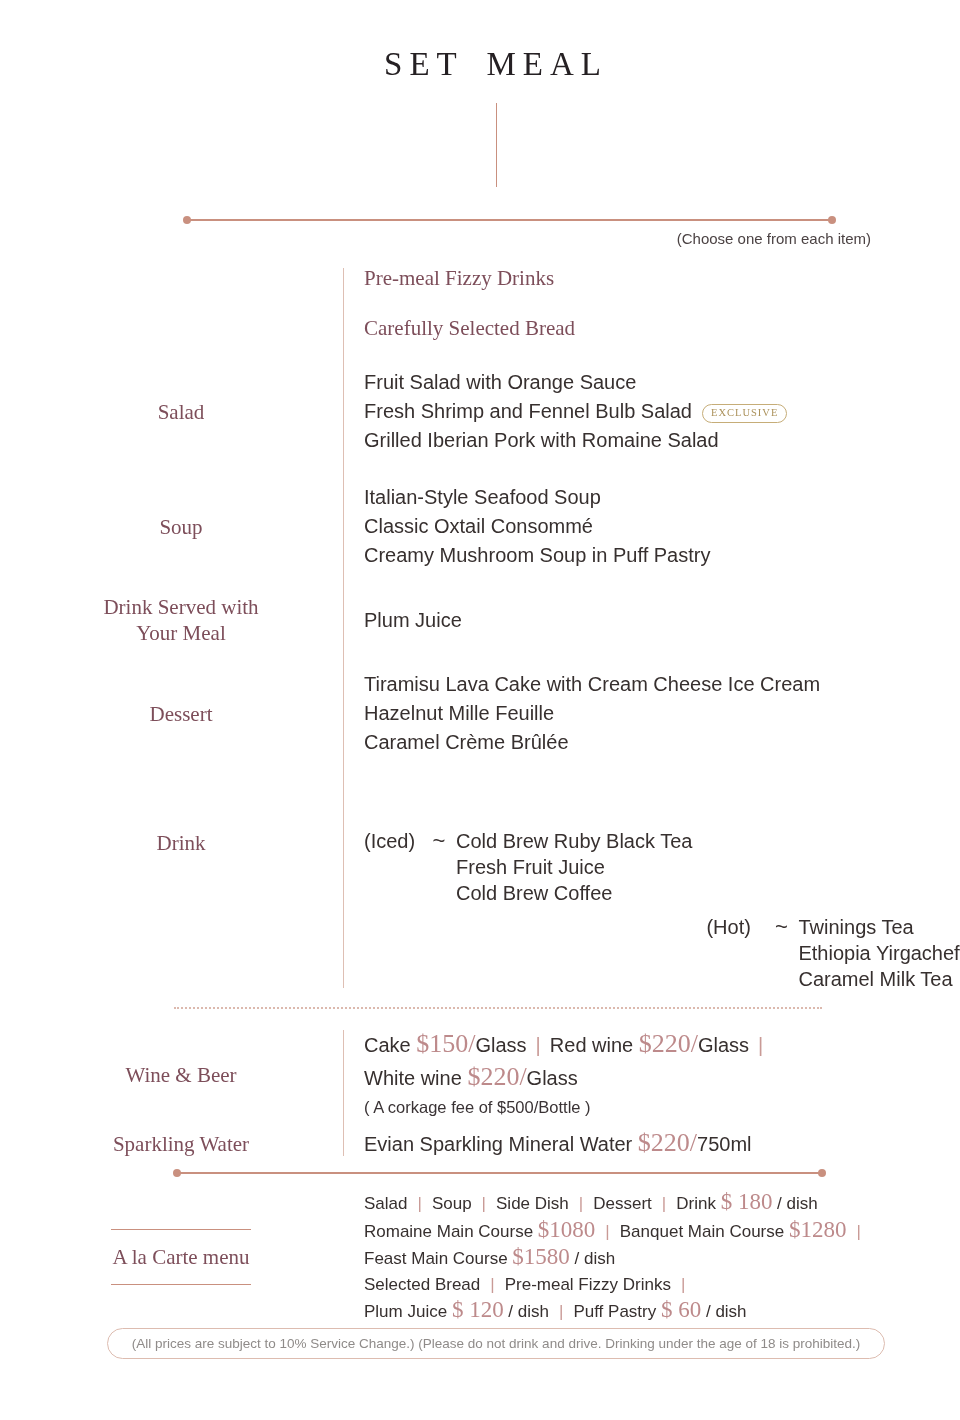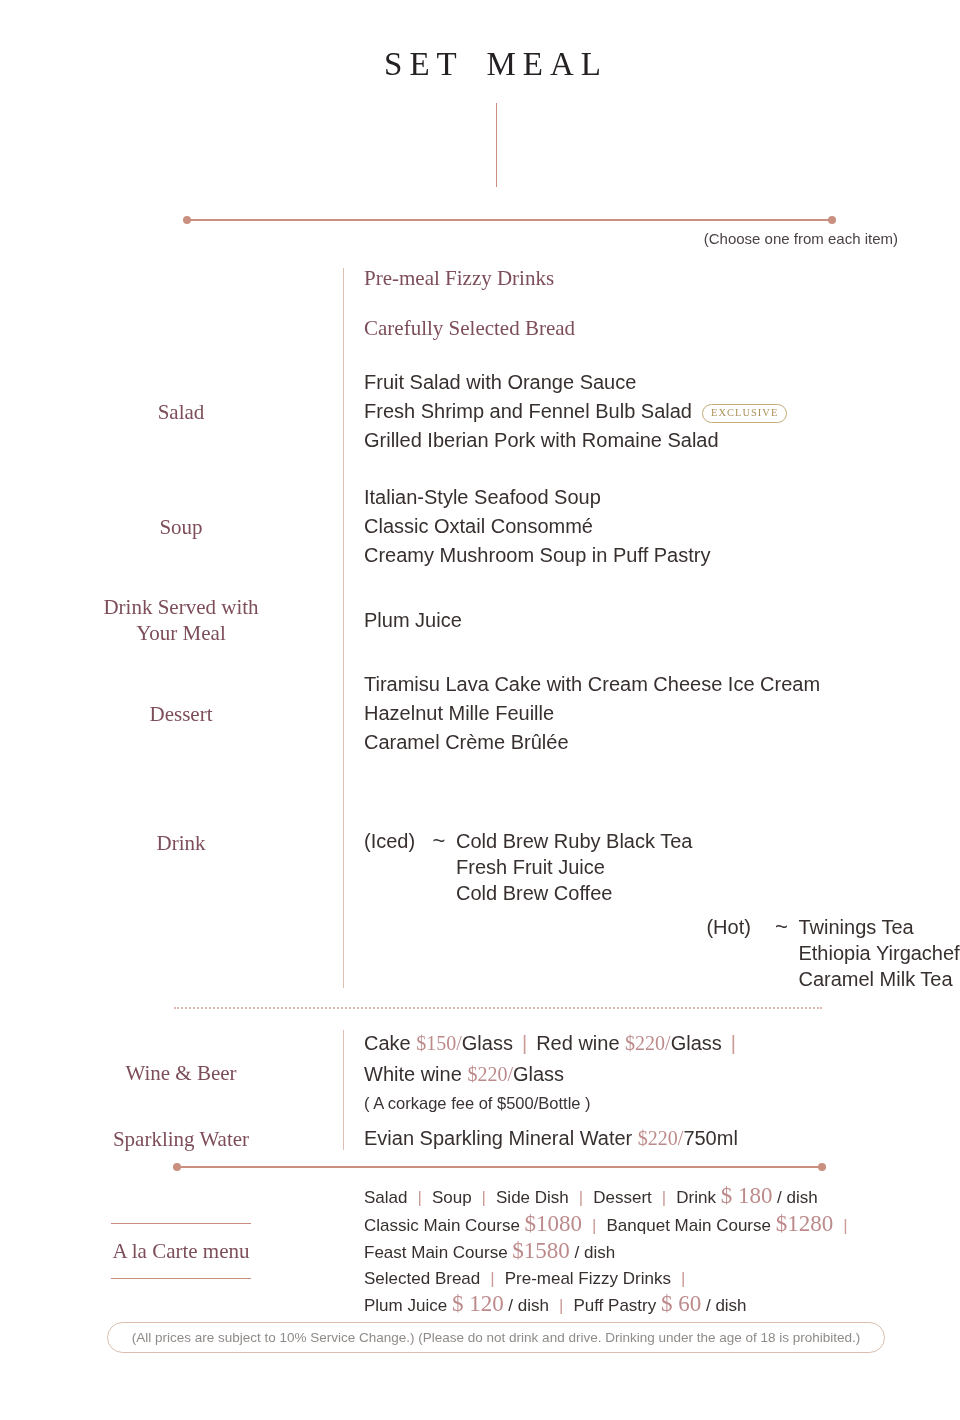--- a/index.html
+++ b/index.html
@@ -35,21 +35,21 @@
   .rule::before,.rule::after{
     content:"";position:absolute;top:-3px;
     width:8px;height:8px;border-radius:50%;
     background:#c9907f;
   }
   .rule::before{left:-3px;}
   .rule::after{right:-3px;}
   .rule-top{margin:32px 143px 0 170px;}
   .rule-bottom{margin:12px 153px 0 160px;}
   .choose-note{
-    margin:9px 78px 0 0;
+    margin:9px 105px 0 0;
     text-align:right;
     font-size:15px;
     color:#4b4243;
   }
   
   .section{position:relative;}
   .section.with-divider::before{
     content:"";position:absolute;
     left:327px;top:2px;bottom:4px;width:1px;
     background:#debfb4;
@@ -99,21 +99,21 @@
   
   .dotted-rule{
     margin:15px 154px 0 158px;
     border-top:2px dotted #dcb9ae;
   }
   
   .wine-section{margin-top:19px;}
   .priced-line{font-size:20px;line-height:31px;color:#37302f;}
   .price{
     font-family:"Liberation Serif","DejaVu Serif",serif;
-    font-size:20px;
+    font-size:26px;
     color:#bd8a8b;
   }
   .bar{color:#c99a96;margin:0 9px;}
   .bar-end{margin-right:0;}
   .corkage{font-size:16.5px;line-height:27px;color:#3a3335;}
   .gap20{margin-top:6px;}
   
   .alc-section{margin-top:15px;}
   .alc-label-box{
     display:flex;flex-direction:column;align-items:center;
@@ -273,21 +273,21 @@
           <div class="alc-rule"></div>
           <span class="label">A la Carte menu</span>
           <div class="alc-rule"></div>
         </div>
       </div>
       <div class="content-cell alc-lines">
         <div>
           <span>Salad</span><span class="bar">|</span><span>Soup</span><span class="bar">|</span><span>Side Dish</span><span class="bar">|</span><span>Dessert</span><span class="bar">|</span><span>Drink </span><span class="price">$ 180</span><span> / dish</span>
         </div>
         <div>
-          <span>Classic Main Course </span><span class="price">$1080</span><span class="bar">|</span><span>Banquet Main Course </span><span class="price">$1280</span><span class="bar bar-end">|</span>
+          <span>Romaine Main Course </span><span class="price">$1080</span><span class="bar">|</span><span>Banquet Main Course </span><span class="price">$1280</span><span class="bar bar-end">|</span>
         </div>
         <div>
           <span>Feast Main Course </span><span class="price">$1580</span><span> / dish</span>
         </div>
         <div>
           <span>Selected Bread</span><span class="bar">|</span><span>Pre-meal Fizzy Drinks</span><span class="bar bar-end">|</span>
         </div>
         <div>
           <span>Plum Juice </span><span class="price">$ 120</span><span> / dish</span><span class="bar">|</span><span>Puff Pastry </span><span class="price">$ 60</span><span> /  dish</span>
         </div>

